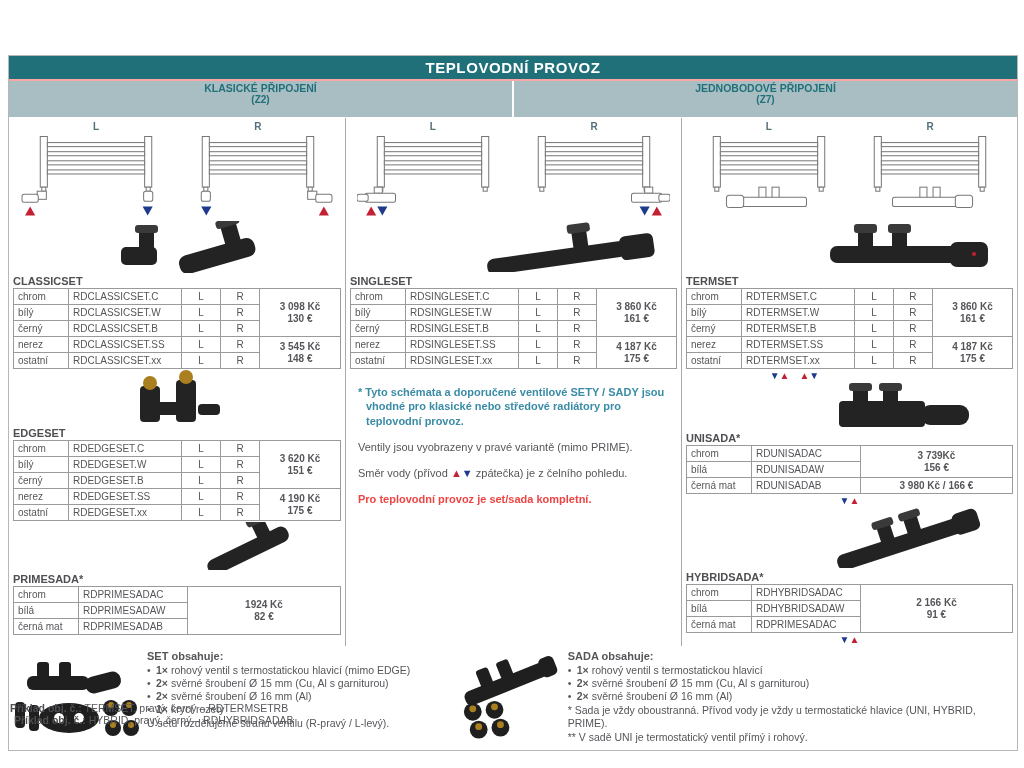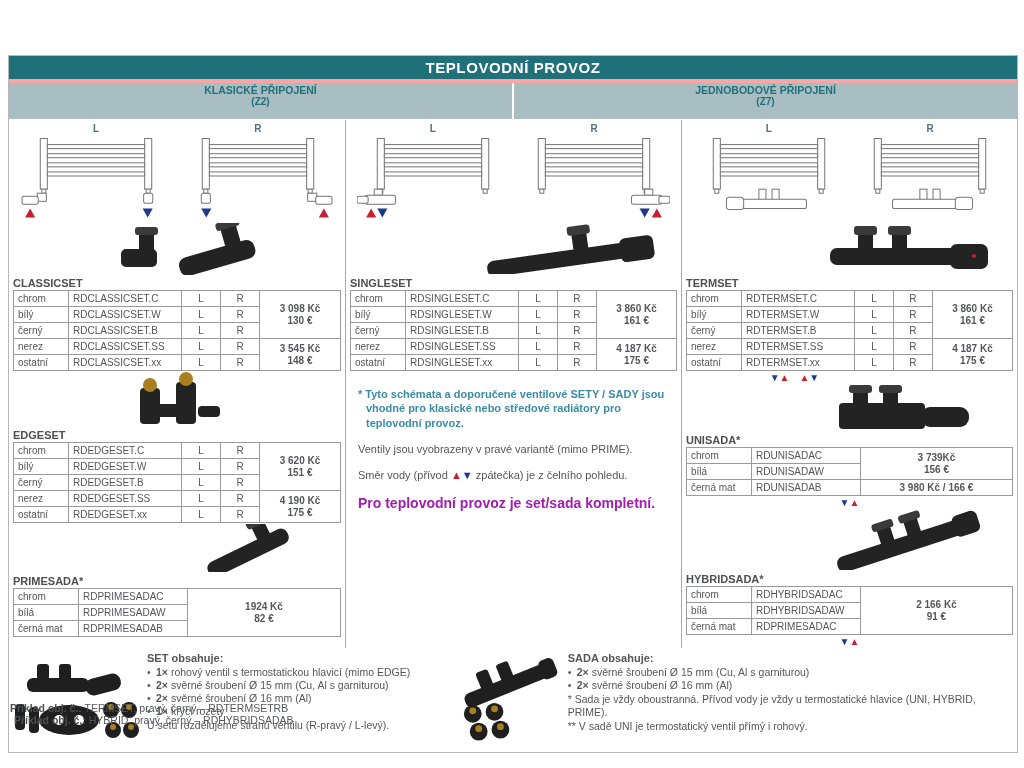--- a/index.html
+++ b/index.html
@@ -1,18 +1,18 @@
 <!DOCTYPE html>
 <html><head>
 <meta charset="utf-8">
 <style>
   html,body{margin:0;padding:0;background:#fff;}
   body{width:1024px;height:768px;overflow:hidden;font-family:"Liberation Sans",sans-serif;color:#55565a;position:relative;}
   .frame{position:absolute;left:8px;top:55px;width:1008px;border:1px solid #b7b7b7;background:#fff;}
-  .title-bar{background:#20707a;color:#fff;text-align:center;font-weight:bold;font-size:15px;height:23px;line-height:23px;letter-spacing:.6px;border-bottom:4px solid #fca5a5;}
+  .title-bar{background:#20707a;color:#fff;text-align:center;font-weight:bold;font-size:15px;height:23px;line-height:23px;letter-spacing:.6px;border-bottom:2px solid #fca5a5;}
   .col-headers{display:flex;height:36px;}
   .col-headers .hd{flex:1;background:#a9bec3;color:#20707a;text-align:center;font-weight:bold;padding-top:2px;line-height:11px;}
   .col-headers .hd + .hd{border-left:2px solid #fff;}
   .hd .hname{font-size:10.5px;display:block;}
   .hd .hcode{font-size:10px;display:block;}
   .cols{display:flex;min-height:494px;border-top:1px solid #fff;}
   .col{width:33.333%;box-sizing:border-box;position:relative;}
   .col + .col{border-left:1px solid #a8a8a8;}
   
   .diagrams{display:flex;justify-content:space-around;padding:3px 6px 0;height:100px;}
@@ -36,21 +36,21 @@
   .price div{line-height:12px;}
   
   .tri-row{text-align:center;font-size:10px;line-height:13px;height:13px;letter-spacing:0;}
   .red{color:#c42033;}
   .blue{color:#1e3a8c;}
   .tri-gap{display:inline-block;width:10px;}
   
   .notes{margin:16px 10px 0 12px;font-size:11px;line-height:1.3;}
   .notes p{margin:0 0 12px;}
   .notes .star{color:#3a8ca6;font-weight:bold;padding-left:8px;text-indent:-8px;}
-  .notes .final{color:#a21caf;font-weight:bold;font-size:14px;}
+  .notes .final{color:#ef4444;font-weight:bold;font-size:11px;}
   
   .bottom-band{display:flex;padding:4px 4px 2px;min-height:98px;}
   .bb-left{display:flex;width:44%;}
   .bb-right{display:flex;width:56%;}
   .info{font-size:10.5px;line-height:13px;margin-left:8px;}
   .info .ititle{font-weight:bold;font-size:11px;margin-bottom:1px;}
   .info ul{list-style:none;margin:0;padding:0;}
   .info li{padding-left:9px;position:relative;}
   .info li:before{content:"•";position:absolute;left:0;color:#55565a;}
   .info .qty{font-weight:bold;}
@@ -592,20 +592,21 @@
             <circle cx="48" cy="78" r="9"></circle>
         </g>
         <circle cx="20" cy="59" r="3.5" fill="#a97f1f"></circle>
           <circle cx="42" cy="57" r="3.5" fill="#a97f1f"></circle>
         <circle cx="26" cy="77" r="3.5" fill="#a97f1f"></circle>
           <circle cx="48" cy="75" r="3.5" fill="#a97f1f"></circle>
       </svg>
       <div class="info">
         <div class="ititle">SADA obsahuje:</div>
         <ul>
+          <li><span class="qty">1×</span> <span>rohový ventil s termostatickou hlavicí</span></li>
           <li><span class="qty">2×</span> <span>svěrné šroubení Ø 15 mm (Cu, Al s garniturou)</span></li>
           <li><span class="qty">2×</span> <span>svěrné šroubení Ø 16 mm (Al)</span></li>
         </ul>
         <div class="plain">* Sada je vždy oboustranná. Přívod vody je vždy u termostatické hlavice (UNI, HYBRID, PRIME).</div>
         <div class="plain">** V sadě UNI je termostatický ventil přímý i rohový.</div>
       </div>
     </div>
   </div>
 </div>
 

